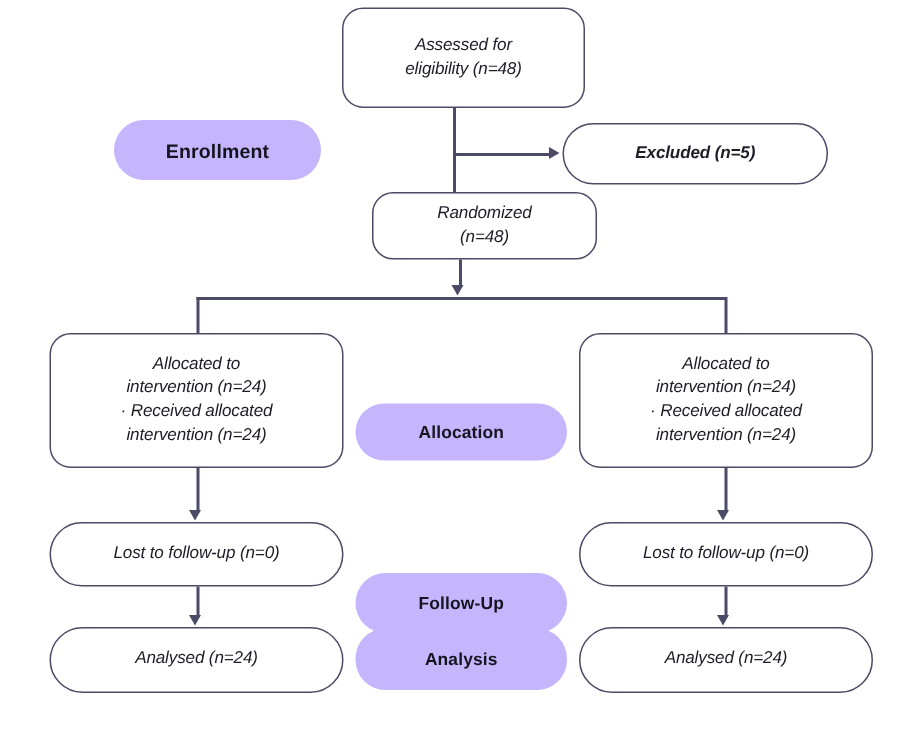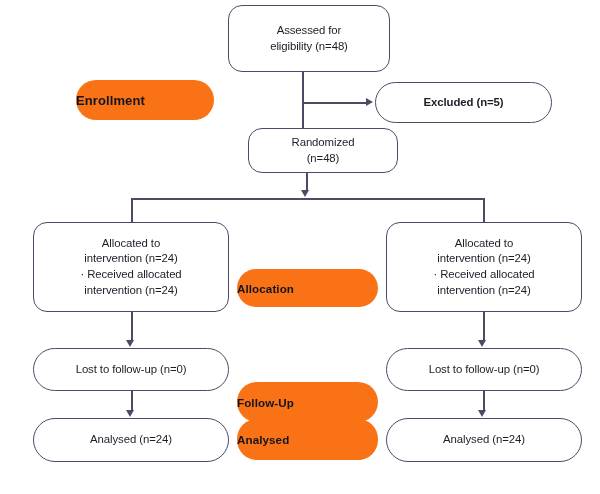--- a/index.html
+++ b/index.html
@@ -26,38 +26,39 @@
     background: #ffffff;
     color: #1d1d28;
     display: flex;
     align-items: center;
     justify-content: center;
     text-align: center;
     font-size: 11.4px;
     line-height: 15.6px;
     letter-spacing: -0.1px;
     z-index: 3;
+    font-style: italic;
   }
   .node.r-soft   { border-radius: 14px; }
   .node.r-pill   { border-radius: 22px; }
   .node .lines {
     padding: 0 6px;
     white-space: pre-line;
   }
   .node.bold { font-weight: bold; }
 
   
   .stage {
     position: absolute;
     box-sizing: border-box;
-    background: #f97316;
+    background: #c4b5fd;
     border-radius: 20px;
     display: flex;
     align-items: center;
-    justify-content: flex-start;
+    justify-content: center;
     color: #14141e;
     font-weight: bold;
     font-size: 13px;
     letter-spacing: 0.1px;
     z-index: 2;
   }
   .stage.small { font-size: 11.6px; }
 
   
   .vline, .hline {
@@ -156,20 +157,20 @@
   <div class="vline" style="left:131px; top:391px; height:20px;"></div>
   <div class="arrow-down" style="left:126px; top:410px;"></div>
   <div class="vline" style="left:483px; top:391px; height:20px;"></div>
   <div class="arrow-down" style="left:478px; top:410px;"></div>
 
   <div class="node r-pill" style="left:33px; top:418px; width:196px; height:44px;">
     <span class="lines">Analysed (n=24)</span>
   </div>
 
   <div class="stage small" style="left:237px; top:419px; width:141px; height:41px;">
-    <span>Analysed</span>
+    <span>Analysis</span>
   </div>
 
   <div class="node r-pill" style="left:386px; top:418px; width:196px; height:44px;">
     <span class="lines">Analysed  (n=24)</span>
   </div>
 
 </div>
 
 </body></html>

